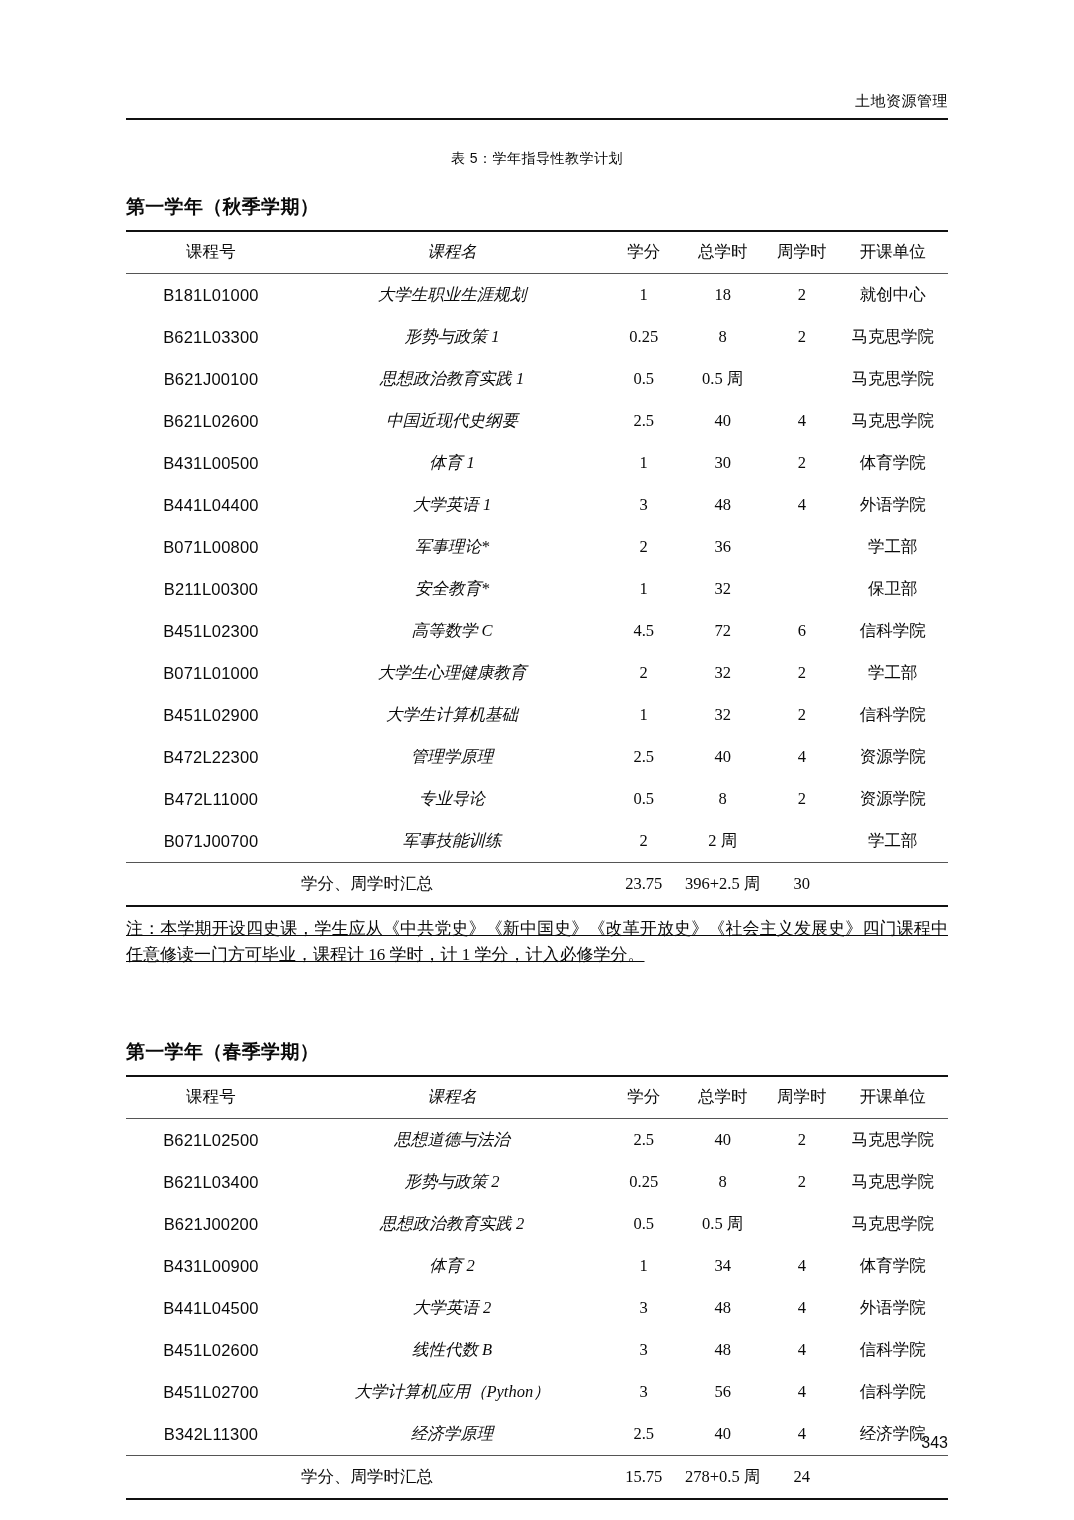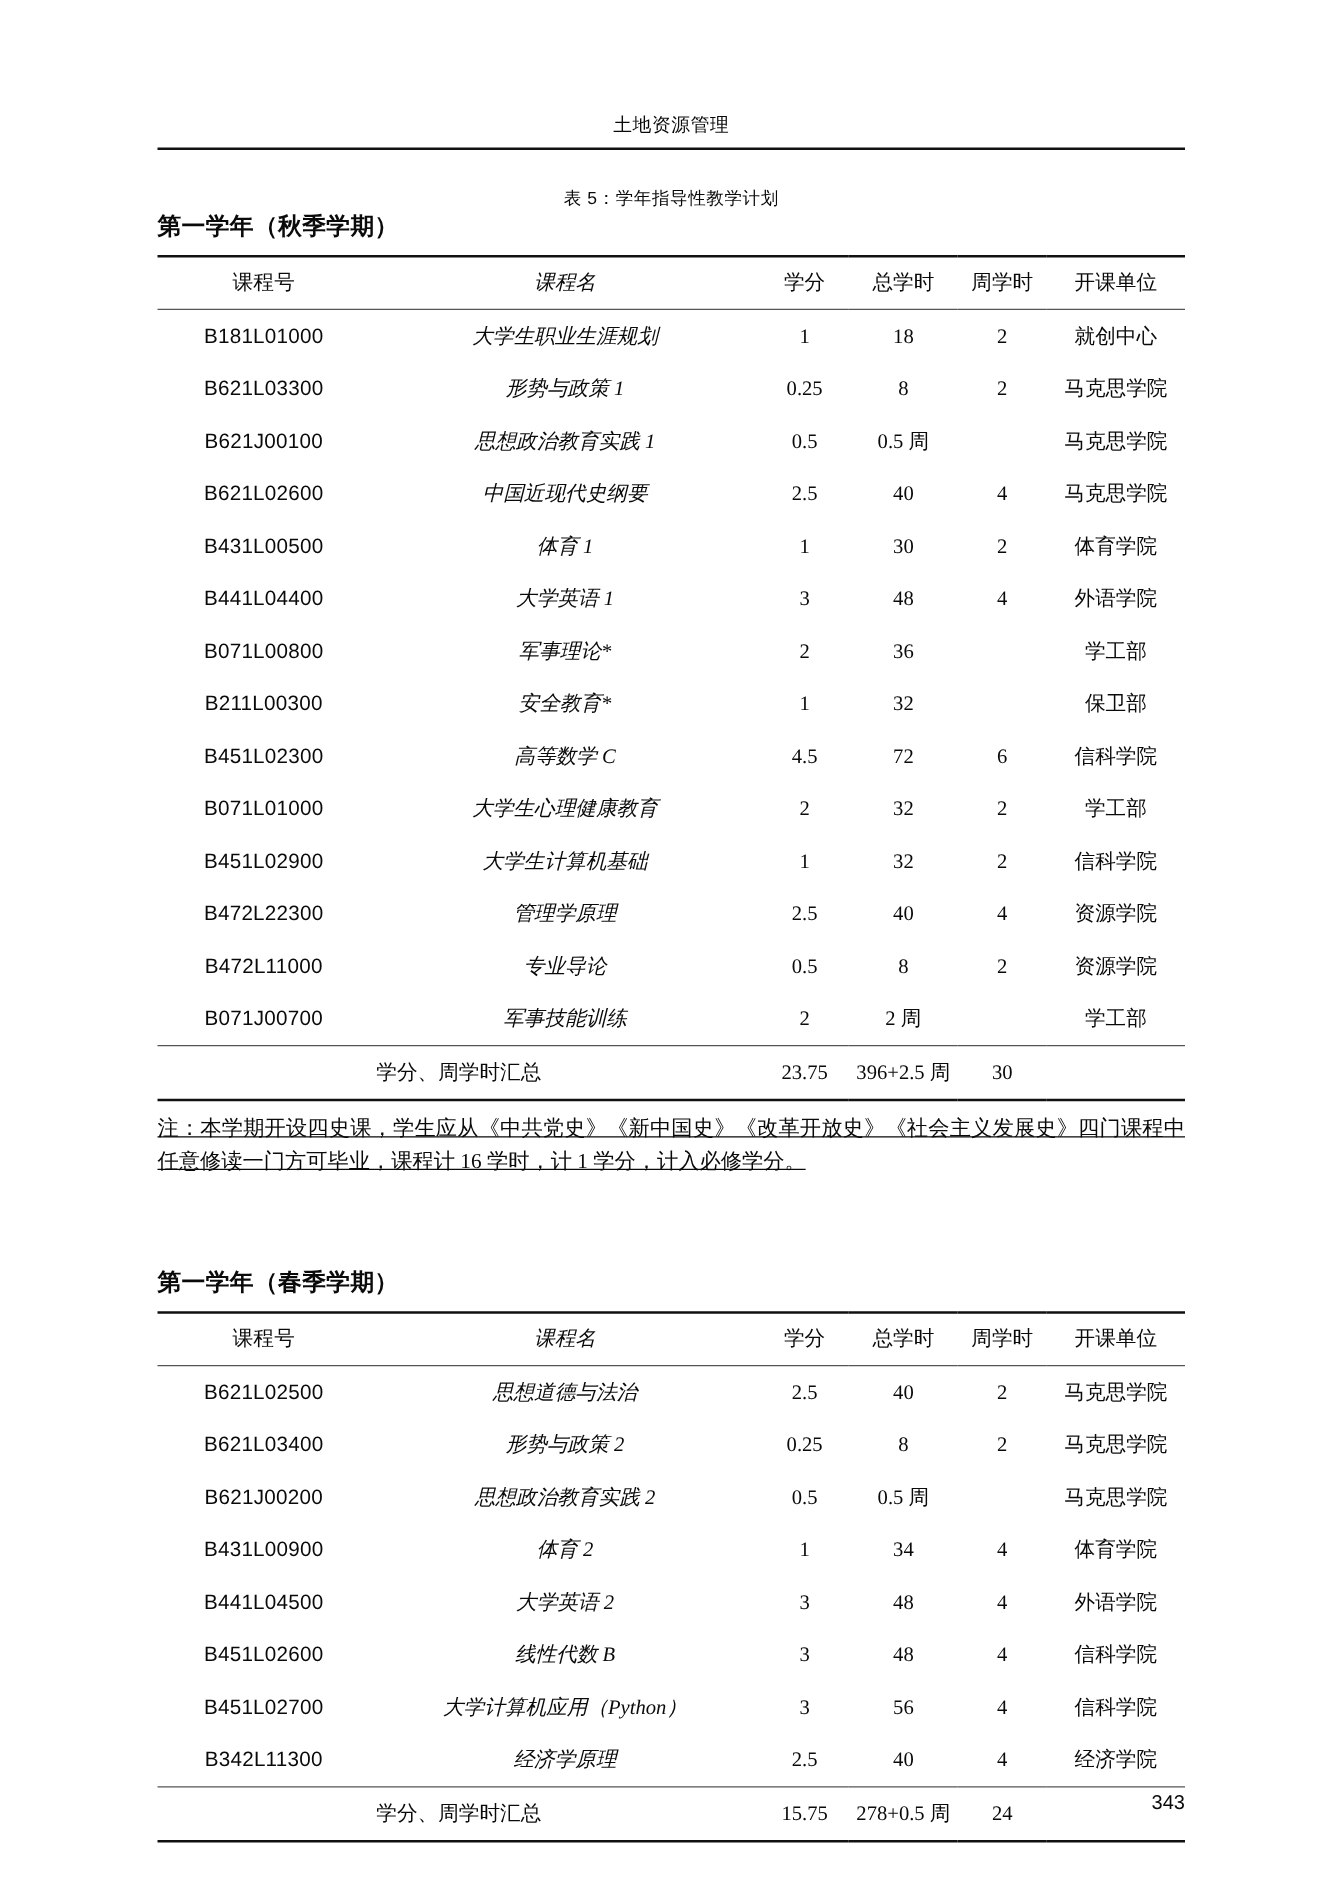--- a/index.html
+++ b/index.html
@@ -20,21 +20,21 @@
     position: relative;
     width: 1074px;
     height: 1520px;
     box-sizing: border-box;
     padding: 0 126px;
   }
 
   
   .running-header {
     padding-top: 92px;
-    text-align: center;
+    text-align: right;
     font-size: 15px;
     letter-spacing: 0.5px;
     line-height: 1.2;
   }
   .header-rule {
     margin-top: 8px;
     border-bottom: 2px solid #111;
     height: 0;
   }
 
@@ -43,20 +43,21 @@
     margin-top: 30px;
     text-align: center;
     font-size: 14px;
     font-weight: normal;
     font-family: "Liberation Sans", "DejaVu Sans", sans-serif;
     letter-spacing: 0.5px;
   }
 
   
   .section-heading {
+    margin-top: 26px;
     margin-bottom: 10px;
     font-size: 19px;
     font-weight: bold;
     font-family: "Liberation Sans", "DejaVu Sans", sans-serif;
     text-align: left;
     letter-spacing: 0.3px;
   }
   .section-heading.spring {
     margin-top: 72px;
   }

